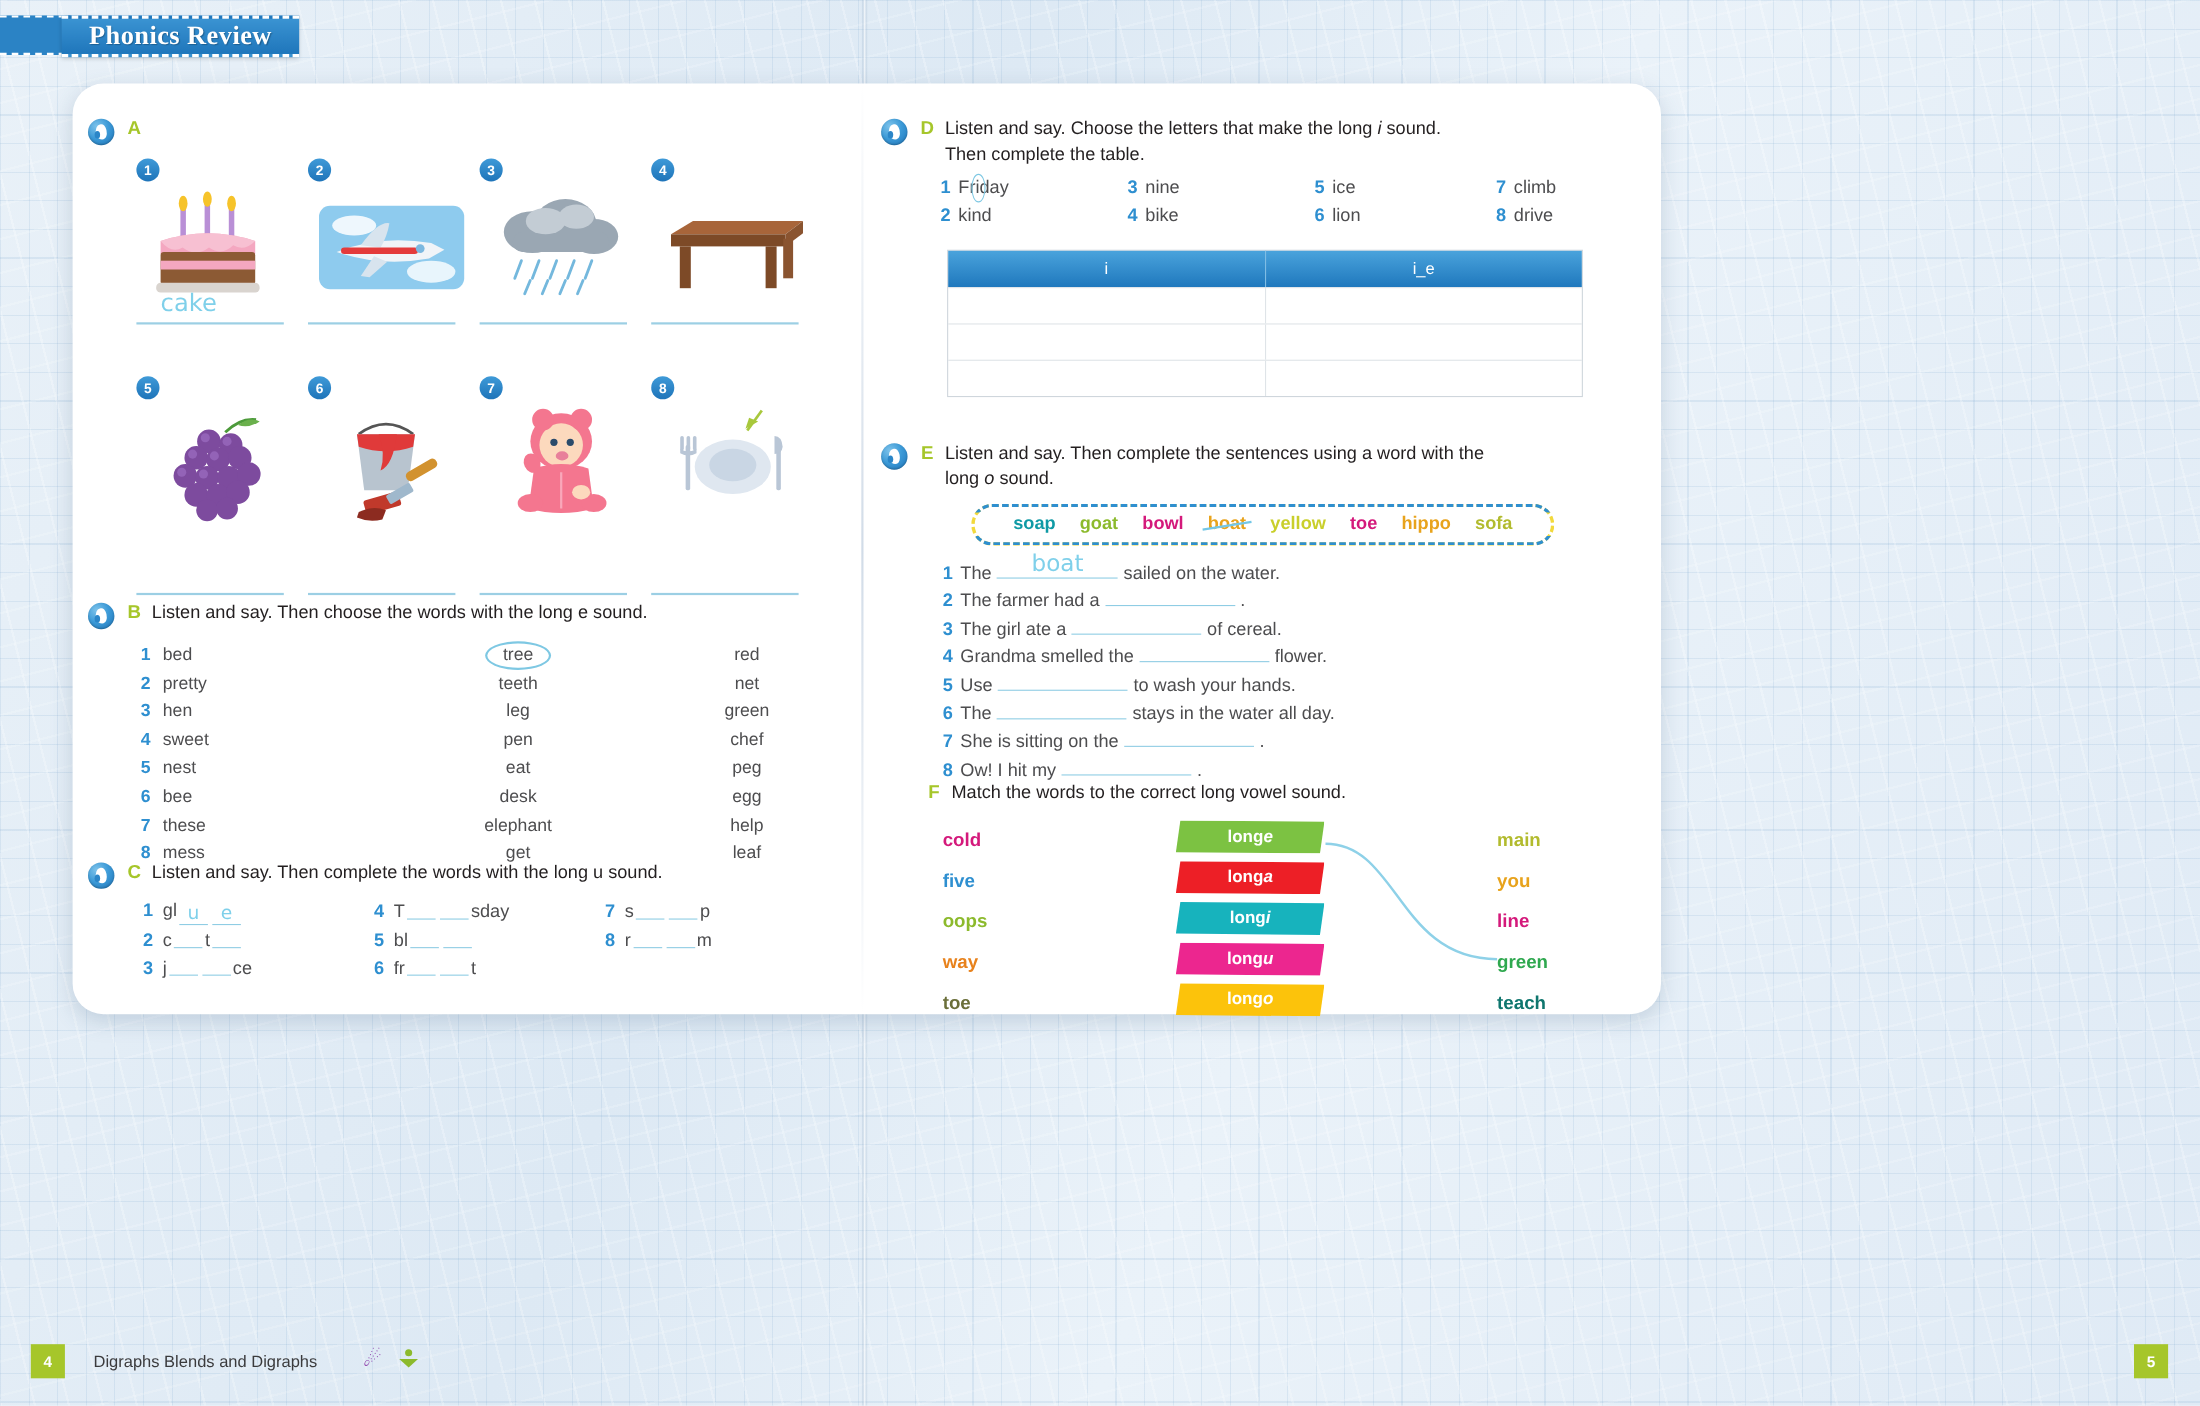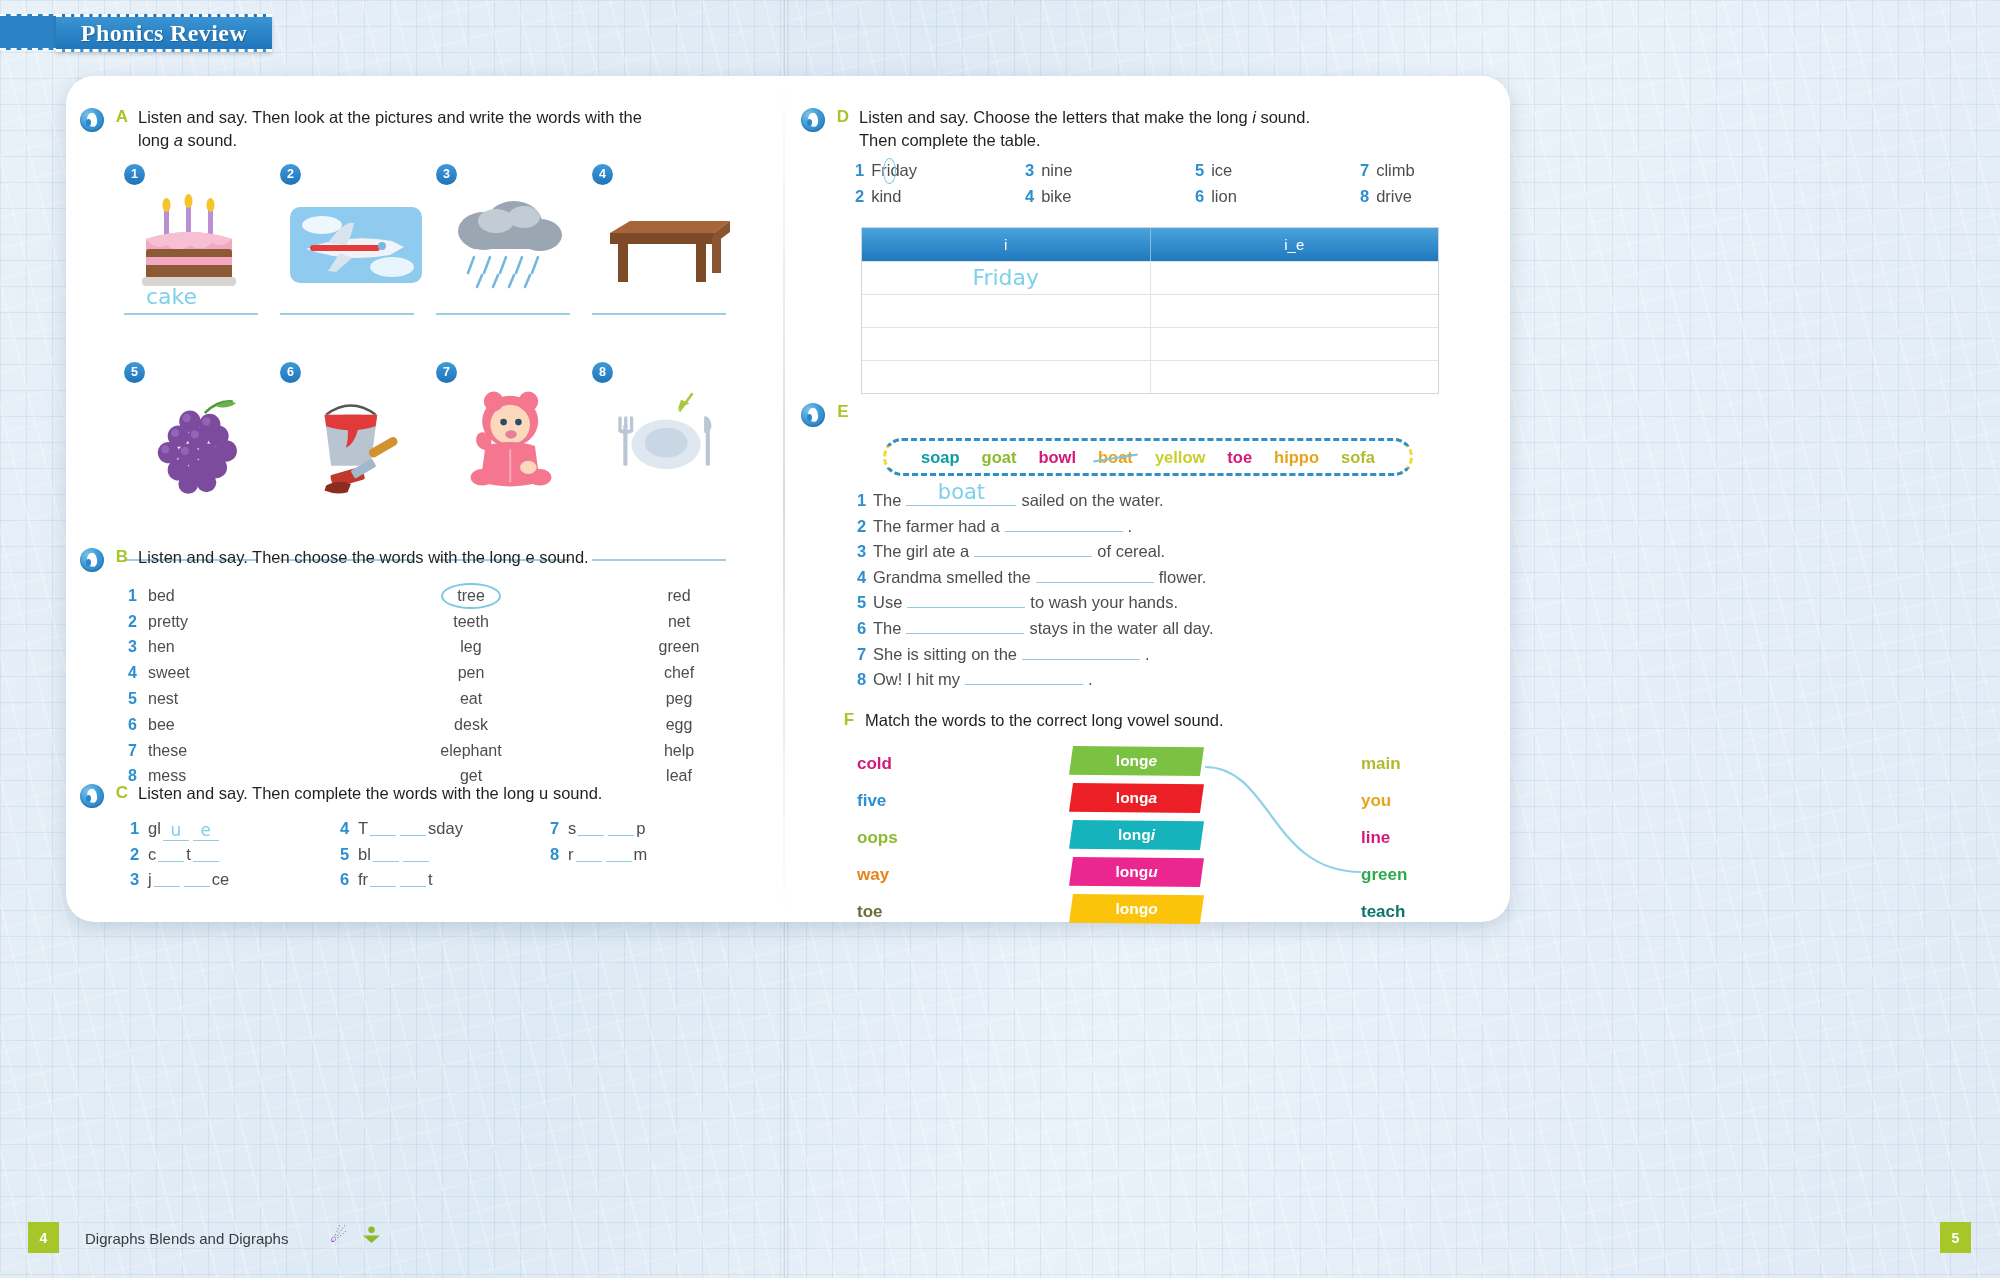--- a/index.html
+++ b/index.html
@@ -239,24 +239,20 @@
 </div>
 
 <div class="page-card">
 
   <div class="col left">
 
     <div class="ex" style="left:14px; top:30px; width:700px;">
       <div class="ex-head">
         <span class="audio-icon"></span>
         <span class="ex-letter">A</span>
-        <span class="ex-title">
-          <span>Listen and say. Then look at the pictures and write the words with the</span><br>
-          <span>long </span><i>a</i><span> sound.</span>
-        </span>
       </div>
 
       <div class="pic-grid" style="height:400px; margin-top:12px;">
 
         <div class="pic-cell" style="left:44px; top:0;">
           <div class="pic-num">1</div>
           <div class="pic-box">
             <svg class="art" viewBox="0 0 150 122">
               <g>
                 <rect x="40" y="22" width="5" height="26" fill="#b98fd6"></rect>
@@ -602,21 +598,21 @@
         </div>
       </div>
 
       <div class="d-table" style="margin-left:60px; margin-top:10px; width:578px;">
         <div class="d-th">
           <div>i</div>
           <div>i_e</div>
         </div>
         <div class="d-tr">
           <div>
-              <span class="hand">Friday</span>
+              <span class="hand"></span>
             </div>
           <div>
               <span class="hand"></span>
             </div>
         </div>
         <div class="d-tr">
           <div>
               <span class="hand"></span>
             </div>
           <div>
@@ -624,35 +620,31 @@
             </div>
         </div>
         <div class="d-tr">
           <div>
               <span class="hand"></span>
             </div>
           <div>
               <span class="hand"></span>
             </div>
         </div>
-        <div class="d-tr">
-          <div>
-              <span class="hand"></span>
-            </div>
-          <div>
-              <span class="hand"></span>
-            </div>
-        </div>
       </div>
     </div>
 
     <div class="ex" style="left:18px; top:325px; width:700px;">
       <div class="ex-head">
         <span class="audio-icon"></span>
         <span class="ex-letter">E</span>
+        <span class="ex-title">
+          <span>Listen and say. Then complete the sentences using a word with the</span><br>
+          <span>long </span><i>o</i><span> sound.</span>
+        </span>
       </div>
 
       <div class="wbank" style="margin-left:82px; margin-top:11px; width:530px;">
         <span style="color:#0f9aa5">soap</span>
         <span style="color:#8cba2c">goat</span>
         <span style="color:#d4197b">bowl</span>
         <span class="struck" style="color:#e8a31c">boat</span>
         <span style="color:#c9cf2b">yellow</span>
         <span style="color:#d4197b">toe</span>
         <span style="color:#e8a31c">hippo</span>

